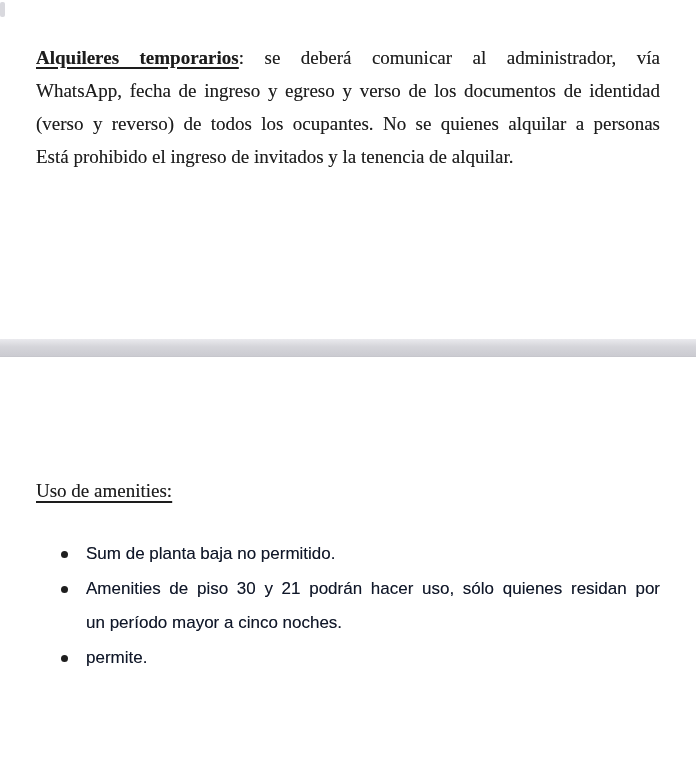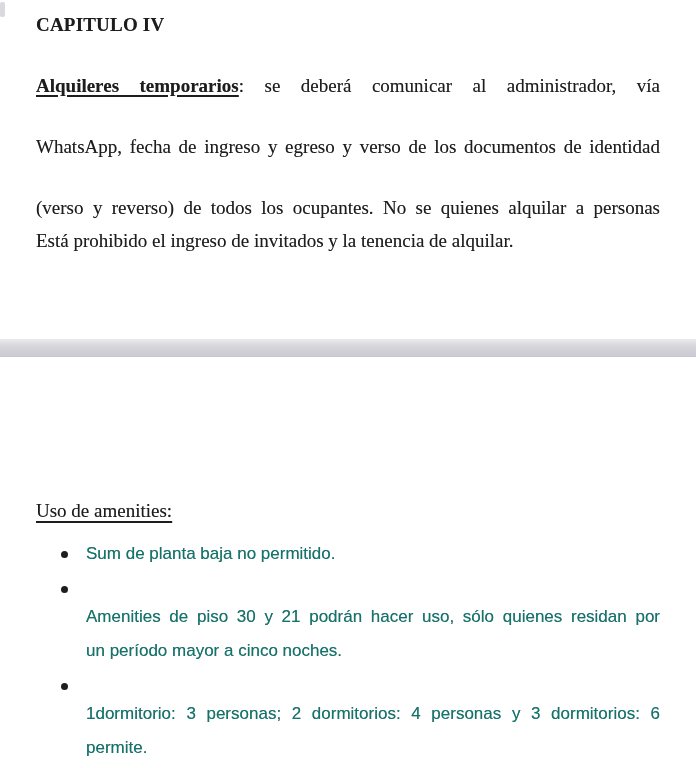--- a/index.html
+++ b/index.html
@@ -25,65 +25,64 @@
     font-family: "Liberation Serif", serif;
     font-weight: 700; font-size: 19px; line-height: 22px;
     letter-spacing: 0.2px;
   }
   .para {
     position: absolute; top: 41px; left: 36px; width: 624px;
     font-family: "Liberation Serif", serif;
     font-size: 19px; line-height: 33px; font-weight: 400;
   }
   .sline { height: 33px; overflow: hidden; }
-  .just { text-align: justify; text-align-last: justify; margin-top: 28px; }
+  .just { text-align: justify; text-align-last: justify; }
   .lead {
     font-weight: 700;
     text-decoration: underline;
     text-decoration-thickness: 1.5px;
     text-underline-offset: 3px;
   }
   .page-break {
     position: absolute; top: 339px; left: 0;
     width: 696px; height: 17px;
     background: linear-gradient(180deg, #eaeaee 0%, #d5d5da 45%, #cbcbd1 100%);
     border-bottom: 1px solid #c6c6cc;
   }
   .amenities-heading {
-    position: absolute; top: 500px; left: 36px; margin: 0;
+    position: absolute; top: 480px; left: 36px; margin: 0;
     font-family: "Liberation Serif", serif;
     font-weight: 400; font-size: 19px; line-height: 22px;
     text-decoration: underline;
     text-decoration-thickness: 1.5px;
     text-underline-offset: 4px;
   }
   .bullets {
     position: absolute; top: 537px; left: 36px; width: 624px;
     font-family: "Liberation Sans", sans-serif;
-    font-size: 17px; color: #0f766e;
+    font-size: 17px; color: #0f172a;
   }
   .bullet { display: flex; align-items: flex-start; }
   .dot {
     flex: 0 0 auto;
     width: 7px; height: 7px;
     margin: 14px 18px 0 25px;
     border-radius: 50%;
     background: #1e1e1e;
   }
   .bcontent { flex: 1 1 auto; min-width: 0; }
   .bline { line-height: 34.5px; }
 </style>
 </head>
 <body>
 
 <div class="doc">
 
   <div class="artifact"></div>
 
-  <h1 class="chapter-heading">CAPITULO IV</h1>
 
   <div class="para">
     <div class="sline just"><span class="lead">Alquileres temporarios</span><span>:</span><span> se deberá comunicar al administrador, vía</span></div>
     <div class="sline just">WhatsApp, fecha de ingreso y egreso y verso de los documentos de identidad</div>
     <div class="sline just">(verso y reverso) de todos los ocupantes. No se quienes alquilar a personas</div>
     <div class="sline">Está prohibido el ingreso de invitados y la tenencia de alquilar.</div>
   </div>
 
   <div class="page-break"></div>
 
@@ -102,20 +101,19 @@
       <span class="dot"></span>
       <div class="bcontent">
         <div class="bline just">Amenities de piso 30 y 21 podrán hacer uso, sólo quienes residan por</div>
         <div class="bline">un período mayor a cinco noches.</div>
       </div>
     </div>
 
     <div class="bullet">
       <span class="dot"></span>
       <div class="bcontent">
-        <div class="bline just">1dormitorio: 3 personas; 2 dormitorios: 4 personas y 3 dormitorios: 6</div>
         <div class="bline">permite.</div>
       </div>
     </div>
 
   </div>
 
 </div>
 
 </body></html>

